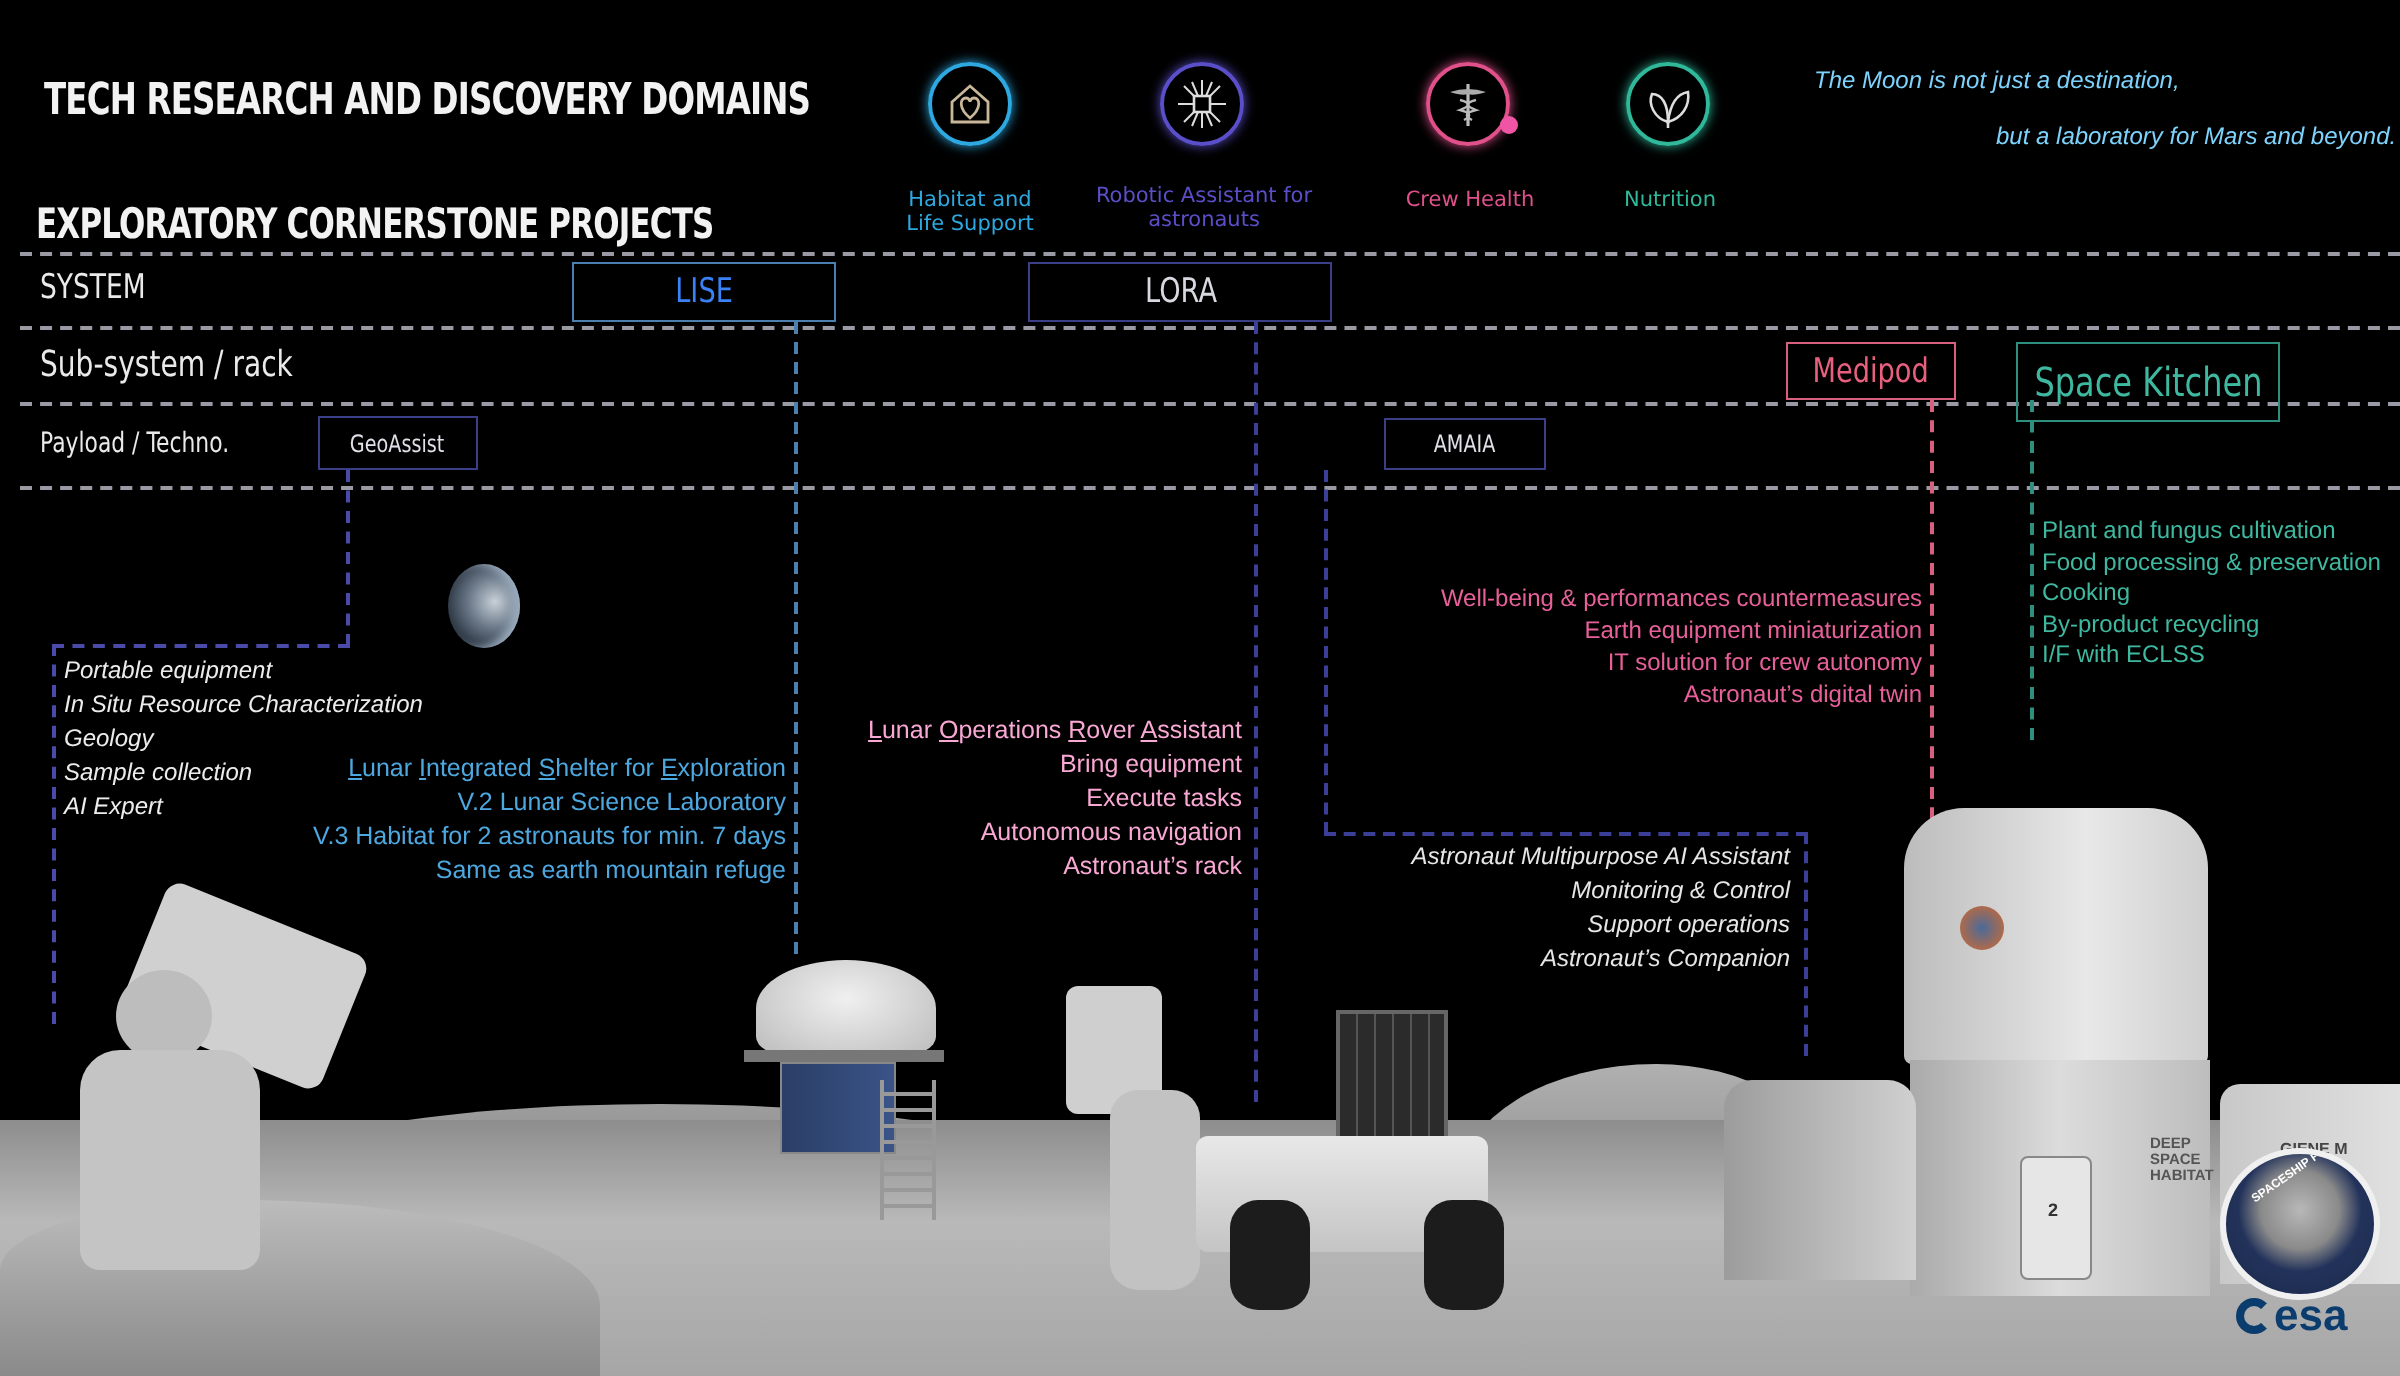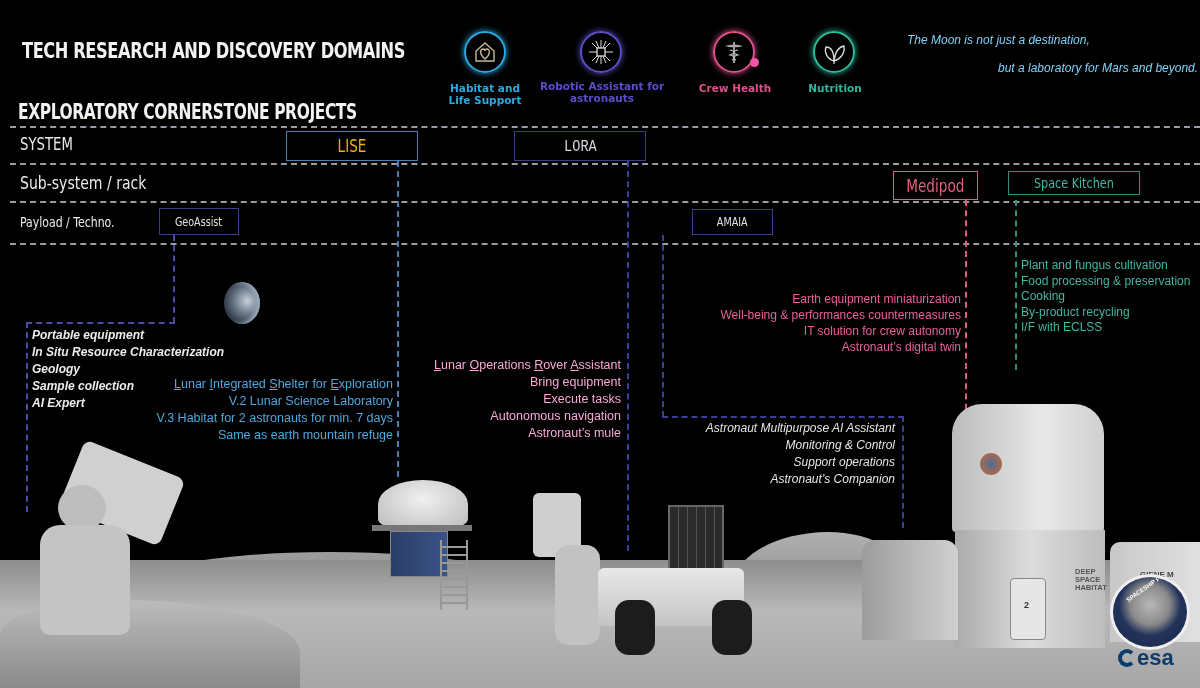--- a/index.html
+++ b/index.html
@@ -26,22 +26,23 @@
   .box span { display: inline-block; transform: scaleX(0.8); }
 
   .vline { position: absolute; width: 0; border-left: 2px dashed; }
   .hline { position: absolute; height: 0; border-top: 2px dashed; }
 
   .domain-icon {
     position: absolute; width: 42px; height: 42px; border-radius: 50%; border: 2px solid;
     display: flex; align-items: center; justify-content: center;
   }
   .domain-label {
-    position: absolute; text-align: center; font-weight: bold; font-size: 10.5px; line-height: 12px;
+    position: absolute; text-align: center; font-weight: normal; font-size: 10.5px; line-height: 12px;
     font-family: "DejaVu Sans", sans-serif;
+    margin-top: 12px;
   }
 
   .quote { font-style: italic; font-size: 12px; color: #7dd3fc; white-space: nowrap; }
 
   .desc { position: absolute; font-size: 12.5px; line-height: 17px; white-space: nowrap; }
   .desc.right { text-align: right; }
   .desc.italic { font-style: italic; }
   .desc div { white-space: nowrap; }
   u { text-decoration: underline; }
 
@@ -128,36 +129,36 @@
 
 <div class="hdash" style="top:126px;"></div>
 <div class="hdash" style="top:163px;"></div>
 <div class="hdash" style="top:201px;"></div>
 <div class="hdash" style="top:243px;"></div>
 
 <div class="abs row-label" style="left:20px;top:134px;font-size:17px;">SYSTEM</div>
 <div class="abs row-label" style="left:20px;top:172px;font-size:18px;">Sub-system / rack</div>
 <div class="abs row-label" style="left:20px;top:214px;font-size:14px;">Payload / Techno.</div>
 
-<div class="box" style="left:286px;top:131px;width:132px;height:30px;border-color:#4a7fb0;color:#eab308;font-size:17px;">
+<div class="box" style="left:286px;top:131px;width:132px;height:30px;border-color:#4a7fb0;color:#3b82f6;font-size:17px;">
     <span>LISE</span>
   </div>
-<div class="box" style="left:514px;top:131px;width:132px;height:30px;border-color:#3b3f88;color:#d8d8e0;font-size:17px;font-family:Liberation Mono, monospace;">
+<div class="box" style="left:514px;top:131px;width:152px;height:30px;border-color:#3b3f88;color:#d8d8e0;font-size:17px;">
     <span>LORA</span>
   </div>
 <div class="box" style="left:159px;top:208px;width:80px;height:27px;border-color:#3b3f88;color:#e0e0e8;font-size:12px;justify-content:center;">
     <span>GeoAssist</span>
   </div>
 <div class="box" style="left:647px;top:209px;width:81px;height:26px;border-color:#3b3f88;color:#e0e0e8;font-size:12px;margin-left:45px;">
     <span>AMAIA</span>
   </div>
 <div class="box" style="left:893px;top:171px;width:85px;height:29px;border-color:#d8607e;color:#e8607e;font-size:17px;">
     <span>Medipod</span>
   </div>
-<div class="box" style="left:1008px;top:171px;width:132px;height:24px;border-color:#2f8f7f;color:#3fb8a0;font-size:14px;">
+<div class="box" style="left:1008px;top:171px;width:132px;height:40px;border-color:#2f8f7f;color:#3fb8a0;font-size:20px;">
     <span>Space Kitchen</span>
   </div>
 
 <div class="vline" style="left:173px;top:235px;height:88px;border-color:#4a4aa8;"></div>
 <div class="hline" style="left:26px;top:322px;width:149px;border-color:#4a4aa8;"></div>
 <div class="vline" style="left:26px;top:322px;height:190px;border-color:#4a4aa8;"></div>
 
 <div class="vline" style="left:397px;top:161px;height:316px;border-color:#4a7fb0;"></div>
 
 <div class="vline" style="left:627px;top:161px;height:390px;border-color:#3b3f98;"></div>
@@ -165,46 +166,46 @@
 <div class="vline" style="left:662px;top:235px;height:182px;border-color:#3b3f98;"></div>
 <div class="hline" style="left:662px;top:416px;width:242px;border-color:#3b3f98;"></div>
 <div class="vline" style="left:902px;top:416px;height:112px;border-color:#3b3f98;"></div>
 
 <div class="vline" style="left:965px;top:200px;height:230px;border-color:#d8607e;"></div>
 
 <div class="vline" style="left:1015px;top:200px;height:170px;border-color:#2f8f7f;"></div>
 
 <div class="abs" style="left:224px;top:282px;width:36px;height:42px;border-radius:50%;background:radial-gradient(circle at 65% 45%,#c8d0d8 0%,#6a7888 40%,#2a3440 75%,#000 100%);box-shadow:inset -4px 0 4px #9ab;"></div>
 
-<div class="desc italic" style="left:32px;top:327px;color:#ececec;font-size:12px;font-weight:bold;">
+<div class="desc italic" style="left:32px;top:327px;color:#ececec;font-size:12px;">
   <div>Portable equipment</div>
   <div>In Situ Resource Characterization</div>
   <div>Geology</div>
   <div>Sample collection</div>
   <div>AI Expert</div>
 </div>
 
 <div class="desc right" style="right:807px;top:376px;color:#4ea8e0;">
   <div><u>L</u><span>unar </span><u>I</u><span>ntegrated </span><u>S</u><span>helter for </span><u>E</u><span>xploration</span></div>
   <div>V.2 Lunar Science  Laboratory</div>
   <div>V.3 Habitat  for  2 astronauts for min. 7 days</div>
   <div>Same as earth mountain refuge</div>
 </div>
 
 <div class="desc right" style="right:579px;top:357px;color:#f9a8d4;">
   <div><u>L</u><span>unar </span><u>O</u><span>perations </span><u>R</u><span>over </span><u>A</u><span>ssistant</span></div>
   <div>Bring equipment</div>
   <div>Execute tasks</div>
   <div>Autonomous navigation</div>
-  <div>Astronaut’s mule</div>
+  <div>Astronaut’s rack</div>
 </div>
 
 <div class="desc right" style="right:239px;top:291px;color:#e8609a;font-size:12px;line-height:16px;">
+  <div>Well-being &amp; performances countermeasures</div>
   <div>Earth equipment miniaturization</div>
-  <div>Well-being &amp; performances countermeasures</div>
   <div>IT solution for crew autonomy</div>
   <div>Astronaut’s digital twin</div>
 </div>
 
 <div class="desc" style="left:1021px;top:258px;color:#3fb8a0;font-size:12px;line-height:15.5px;">
   <div>Plant and fungus cultivation</div>
   <div>Food processing &amp; preservation</div>
   <div>Cooking</div>
   <div>By-product recycling</div>
   <div>I/F with ECLSS</div>

